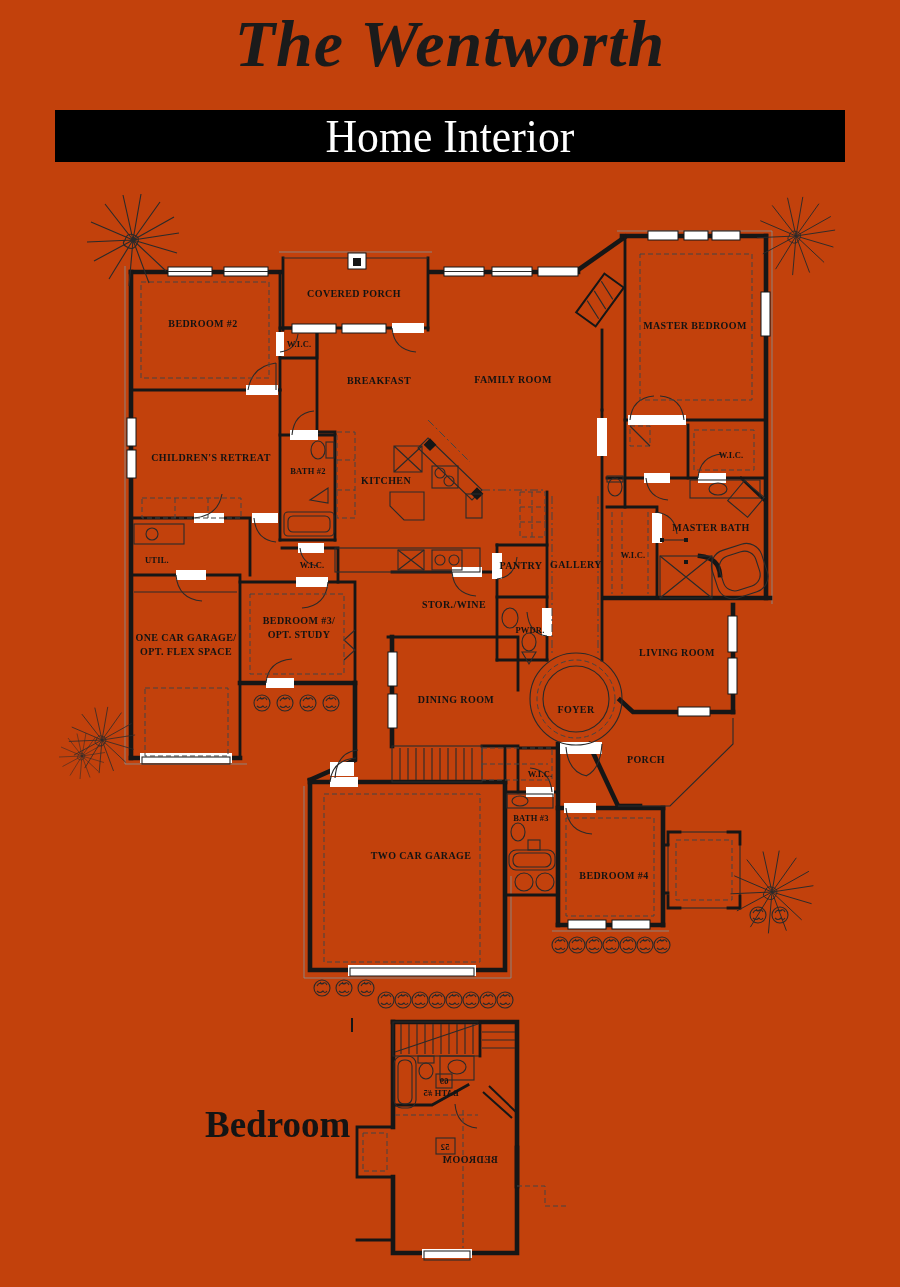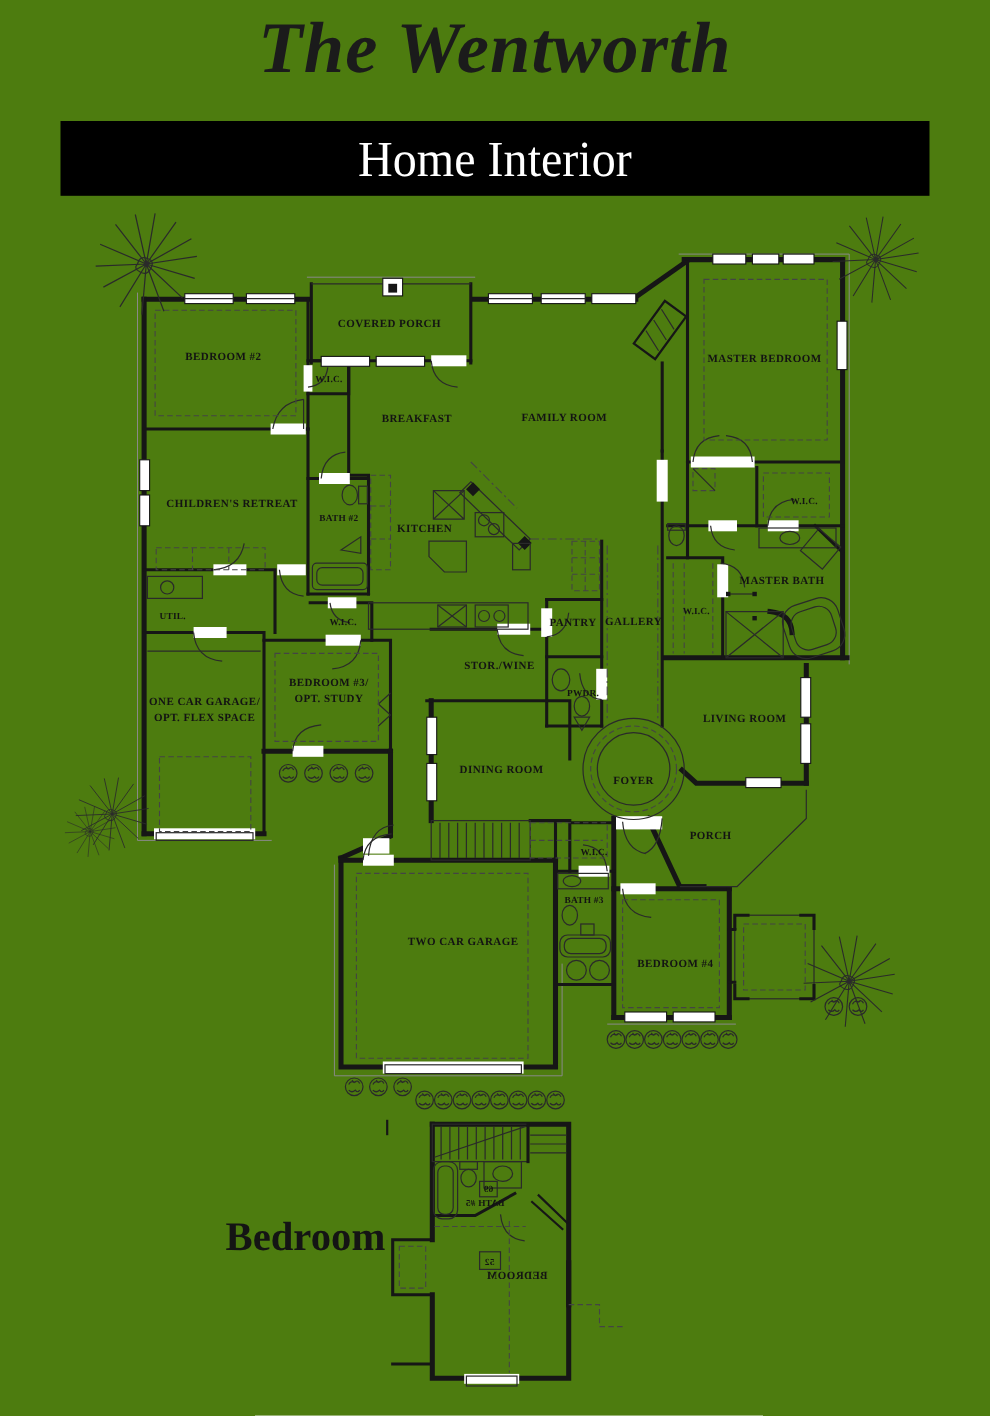--- a/index.html
+++ b/index.html
@@ -1,20 +1,20 @@
 <!DOCTYPE html>
 <html><head>
 <meta charset="utf-8">
 <style>
   html,body{margin:0;padding:0;background:#fff;}
-  #page{position:relative;width:900px;height:1287px;background:#4d7c0f;overflow:hidden;
+  #page{position:relative;width:900px;height:1287px;background:#c2410c;overflow:hidden;
         font-family:"Liberation Serif",serif;color:#111;}
   #title{position:absolute;left:0;top:6px;width:900px;text-align:center;
          font-style:italic;font-weight:600;font-size:66px;letter-spacing:1px;color:#1b1b1b;}
-  #banner{position:absolute;left:55px;top:110px;width:790px;height:68px;background:#000;
+  #banner{position:absolute;left:55px;top:110px;width:790px;height:52px;background:#000;
           display:flex;align-items:center;justify-content:center;}
   #banner span{color:#fff;font-size:46px;font-weight:500;letter-spacing:0px;transform:scaleX(.95);}
   #annot{position:absolute;left:205px;top:1103px;font-size:37px;font-weight:700;line-height:1.18;color:#141414;}
   svg{position:absolute;left:0;top:0;}
   svg *{vector-effect:none;}
   .w5{fill:none;stroke:#161616;stroke-width:4.6;stroke-linecap:square;}
   .w3{fill:none;stroke:#161616;stroke-width:2.8;stroke-linecap:square;}
   .w2{fill:none;stroke:#161616;stroke-width:2;}
   .t{fill:none;stroke:#2a2a2a;stroke-width:1.1;}
   .tg{fill:none;stroke:#8a8a8a;stroke-width:.9;}

